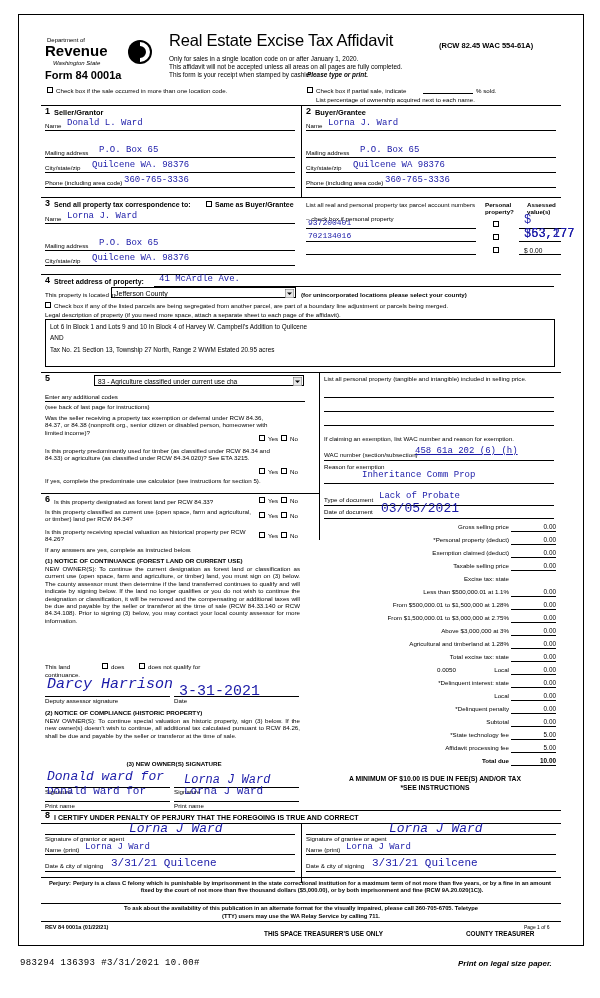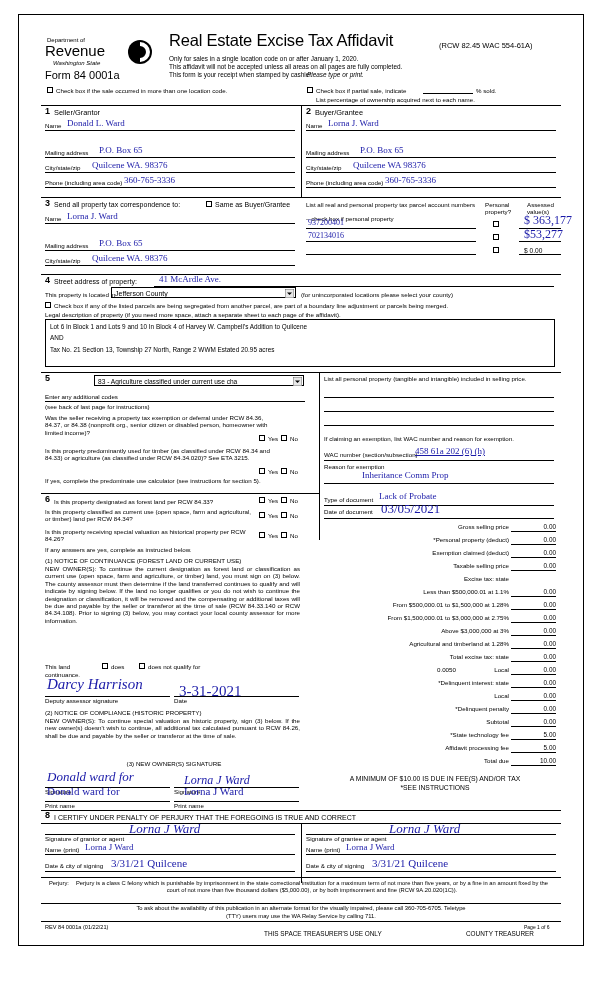--- a/index.html
+++ b/index.html
@@ -2,25 +2,25 @@
 <html><head>
 <meta charset="utf-8">
 <style>
   html,body{margin:0;padding:0;background:#b8b8b8;}
   body{font-family:"Liberation Sans", sans-serif;}
   .page{position:relative;width:600px;height:998px;background:#fff;overflow:hidden;}
   .sheet{position:absolute;left:18px;top:14px;width:564px;height:930px;background:#fff;border:1px solid #000;}
   .sheet2{position:absolute;left:18px;top:946px;width:564px;height:40px;background:#fff;}
   
   .t{position:absolute;font-size:6.2px;line-height:7.4px;color:#000;}
-  .hand{font-family:Liberation Serif, serif;color:#1a1aa8;font-size:9px;}
+  .hand{font-family:Liberation Mono, monospace;color:#1a1aa8;font-size:9px;}
   .hl{position:absolute;border-bottom:1px solid #000;}
   .box{position:absolute;border:1px solid #000;box-sizing:border-box;}
   .cb{position:absolute;width:6px;height:6px;border:1px solid #000;box-sizing:border-box;background:#fff;}
-  .b{font-weight:normal;}
+  .b{font-weight:bold;}
   .i{font-style:italic;}
   .sec-num{font-weight:bold;font-size:9px;}
   .hdr-title{font-weight:normal;font-size:16.5px;letter-spacing:-0.2px;}
   .rule{position:absolute;background:#000;height:1px;}
   .vrule{position:absolute;background:#000;width:1px;}
   .ctr{text-align:center;}
   .rt{text-align:right;}
   .amt{position:absolute;font-size:6.4px;text-align:right;}
 </style>
 </head>
@@ -389,13 +389,17 @@
     <div class="t b ctr" style="left:22px;top:890px;width:520px;font-size:5.8px;">To ask about the availability of this publication in an alternate format for the visually impaired, please call 360-705-6705. Teletype</div>
     <div class="t b ctr" style="left:22px;top:898px;width:520px;font-size:5.8px;">(TTY) users may use the WA Relay Service by calling 711.</div>
     <div class="rule" style="left:22px;top:906px;width:520px;"></div>
 
     <div class="t b" style="left:26px;top:909px;font-size:5.6px;">REV 84 0001a (01/22/21)</div>
     <div class="t b" style="left:245px;top:915px;font-size:6.4px;">THIS SPACE TREASURER'S USE ONLY</div>
     <div class="t b" style="left:447px;top:915px;font-size:6.4px;">COUNTY TREASURER</div>
     <div class="t" style="left:505px;top:909px;font-size:5px;">Page 1 of 6</div>
   </div>
 
+  <div class="sheet2">
+    <div class="t" style="left:2px;top:14px;font-family:'Liberation Mono',monospace;font-size:9px;letter-spacing:0.4px;">983294  136393  #3/31/2021  10.00#</div>
+    <div class="t b i" style="left:440px;top:14px;font-size:8px;">Print on legal size paper.</div>
+  </div>
 </div>
 
 </body></html>

